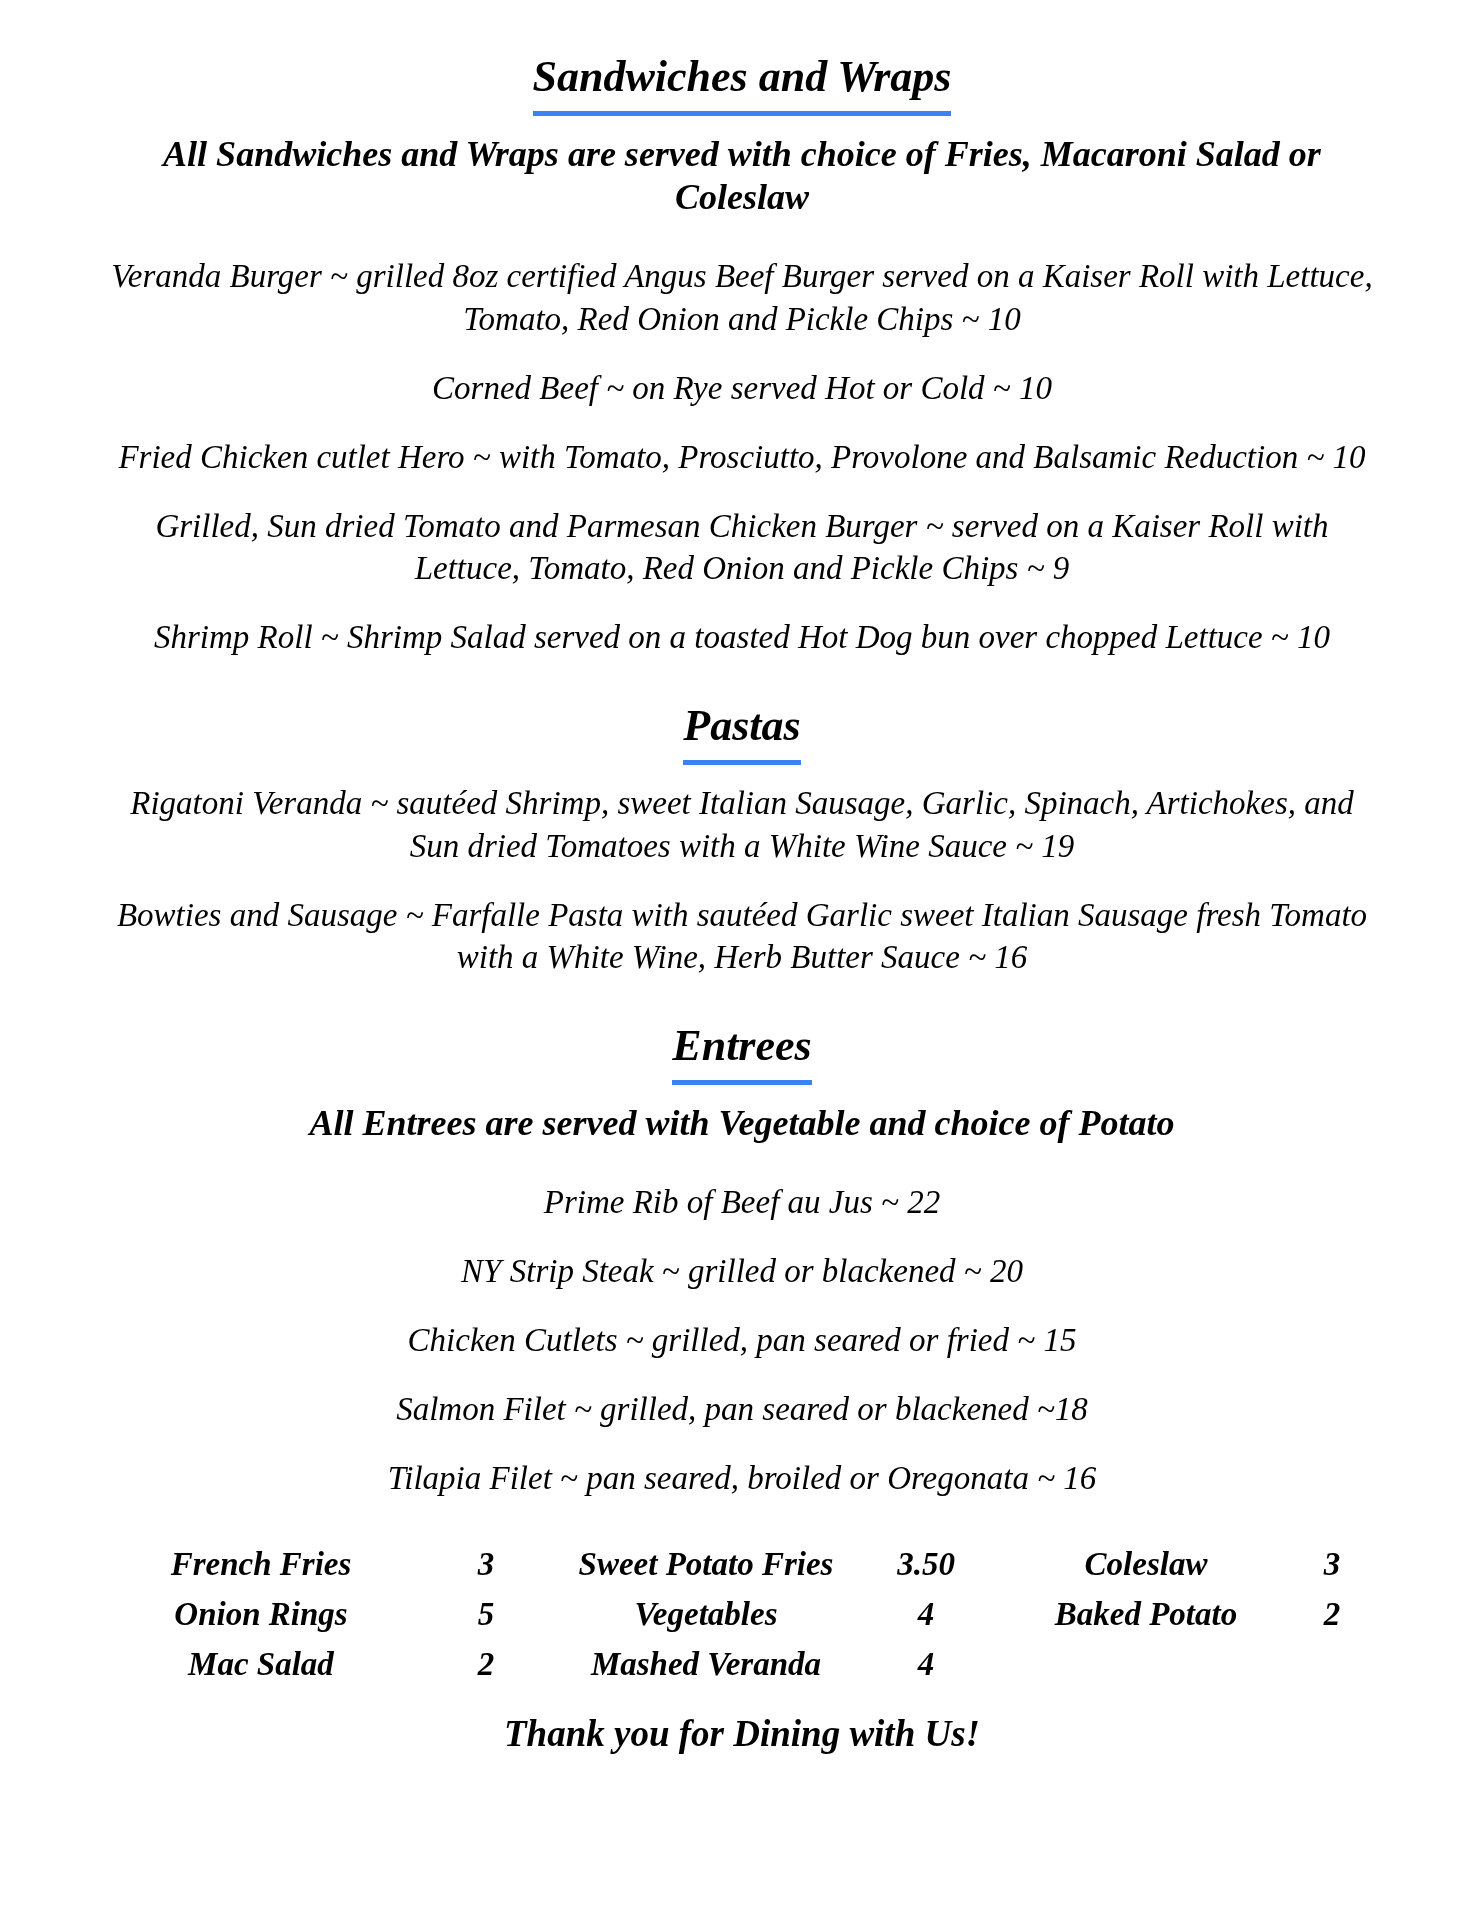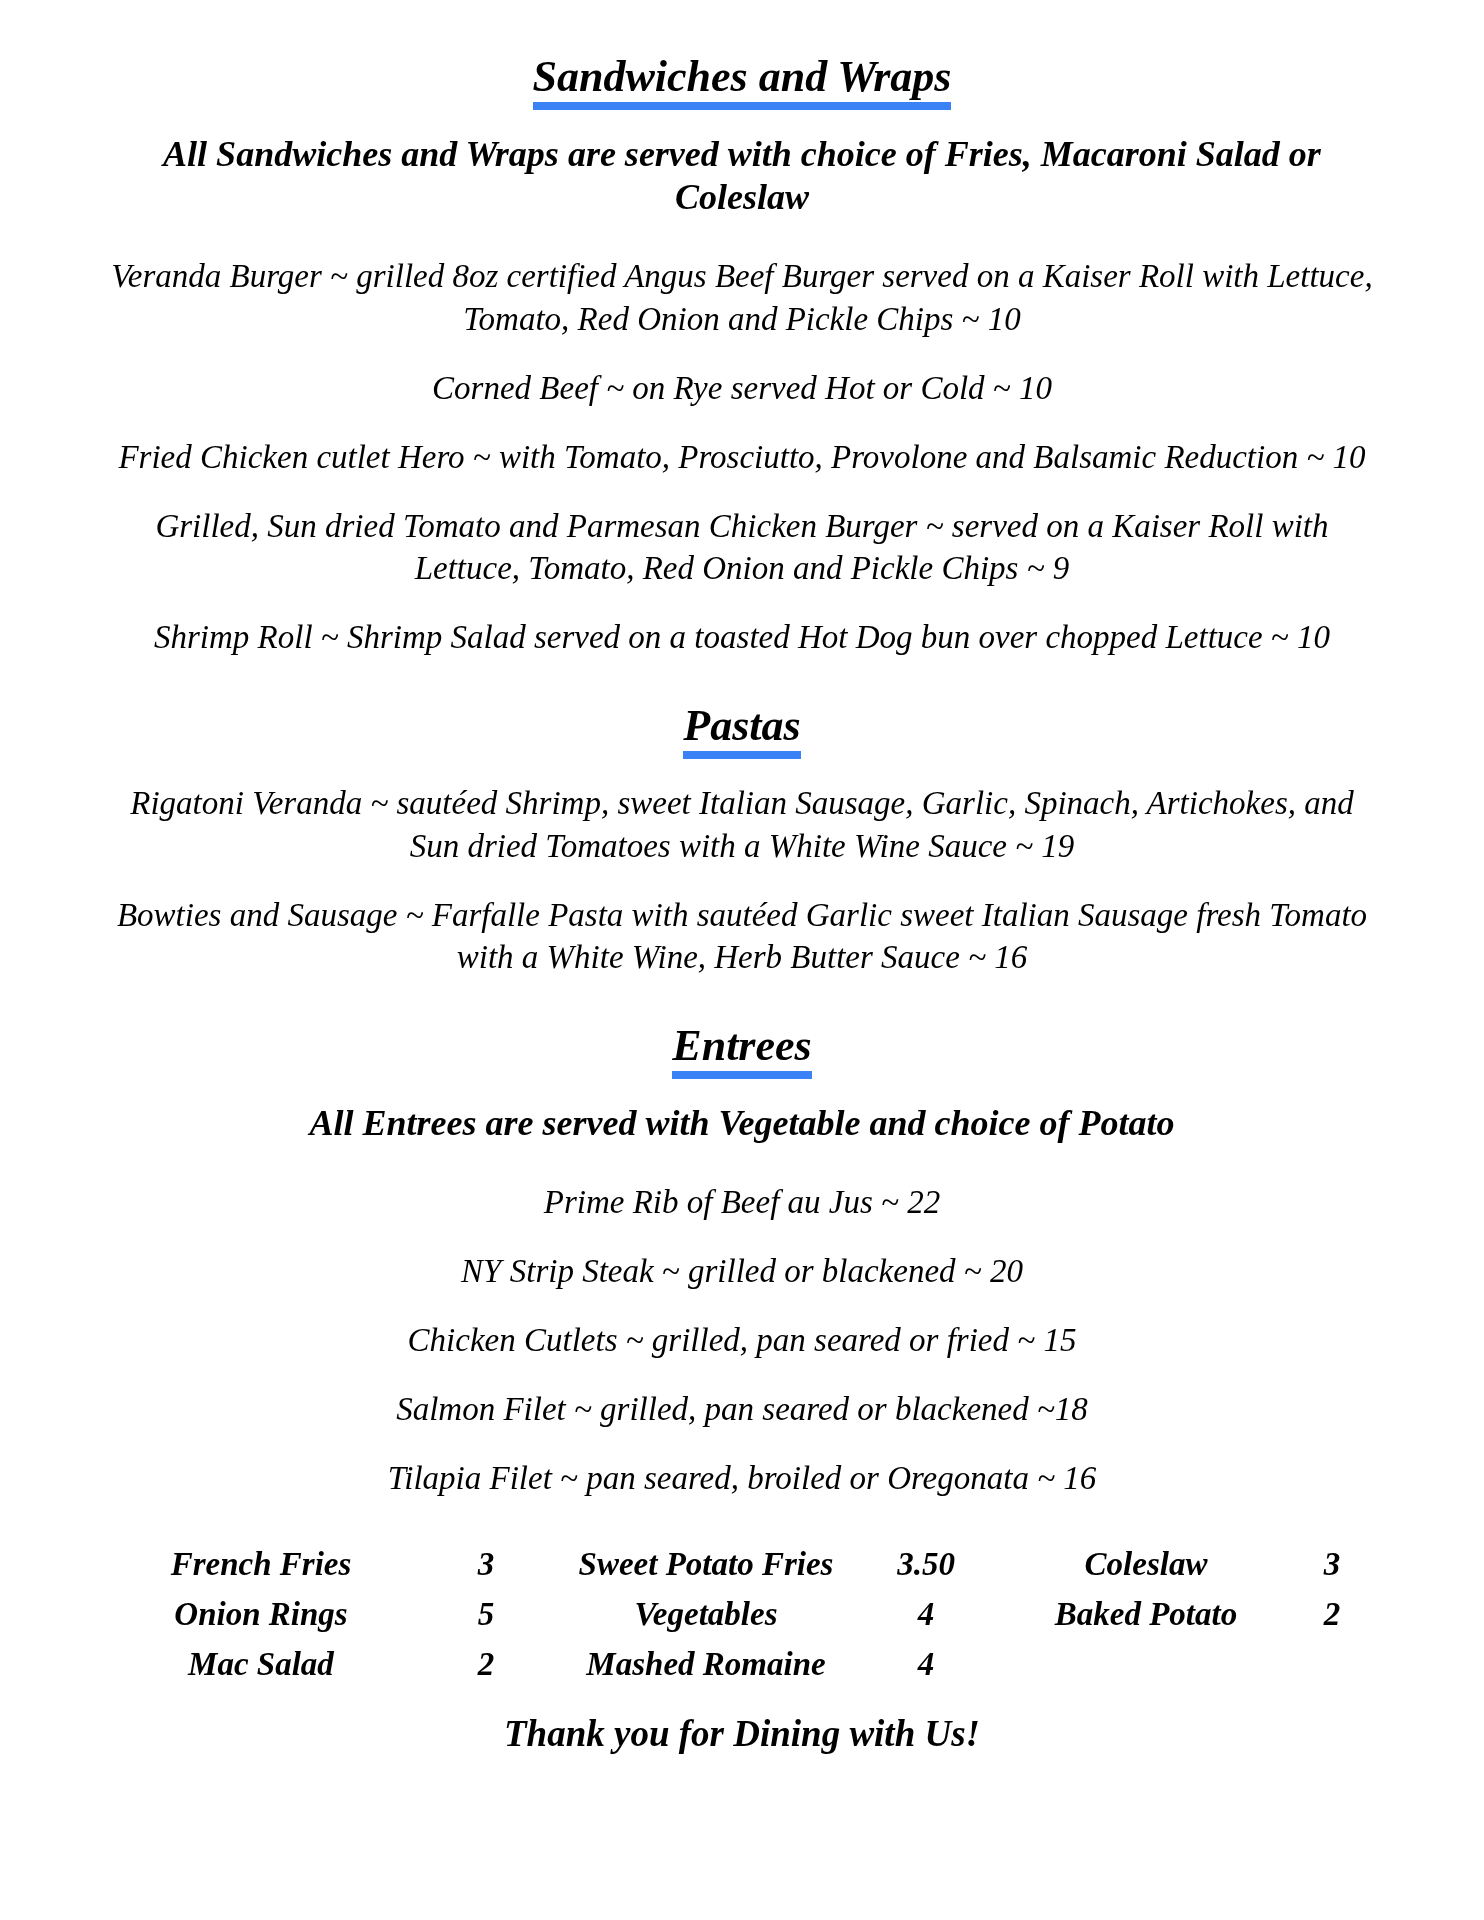--- a/index.html
+++ b/index.html
@@ -26,22 +26,22 @@
   .section-heading {
     font-size: 44px;
     font-weight: bold;
     line-height: 1.15;
     margin: 42px 0 30px 0;
   }
   .section-heading:first-child {
     margin-top: 0;
   }
   .section-heading .underline {
-    border-bottom: 8px solid #3b82f6;
-    padding-bottom: 1px;
+    border-bottom: 5px solid #3b82f6;
+    padding-bottom: 10px;
   }
   .section-note {
     font-size: 36px;
     font-weight: bold;
     line-height: 1.2;
     margin: 0 0 36px 0;
   }
   .menu-item {
     font-size: 33px;
     line-height: 1.3;
@@ -99,20 +99,20 @@
         <div class="cell">Coleslaw</div>
         <div class="cell">3</div>
         <div class="cell">Onion Rings</div>
         <div class="cell">5</div>
         <div class="cell">Vegetables</div>
         <div class="cell">4</div>
         <div class="cell">Baked Potato</div>
         <div class="cell">2</div>
         <div class="cell">Mac Salad</div>
         <div class="cell">2</div>
-        <div class="cell">Mashed Romaine</div>
+        <div class="cell">Mashed Veranda</div>
         <div class="cell">4</div>
         <div class="cell"></div>
         <div class="cell"></div>
       </div>
     <p class="thank-you">Thank you for Dining with Us!</p>
   </div>
 </div>
 
 </body></html>

